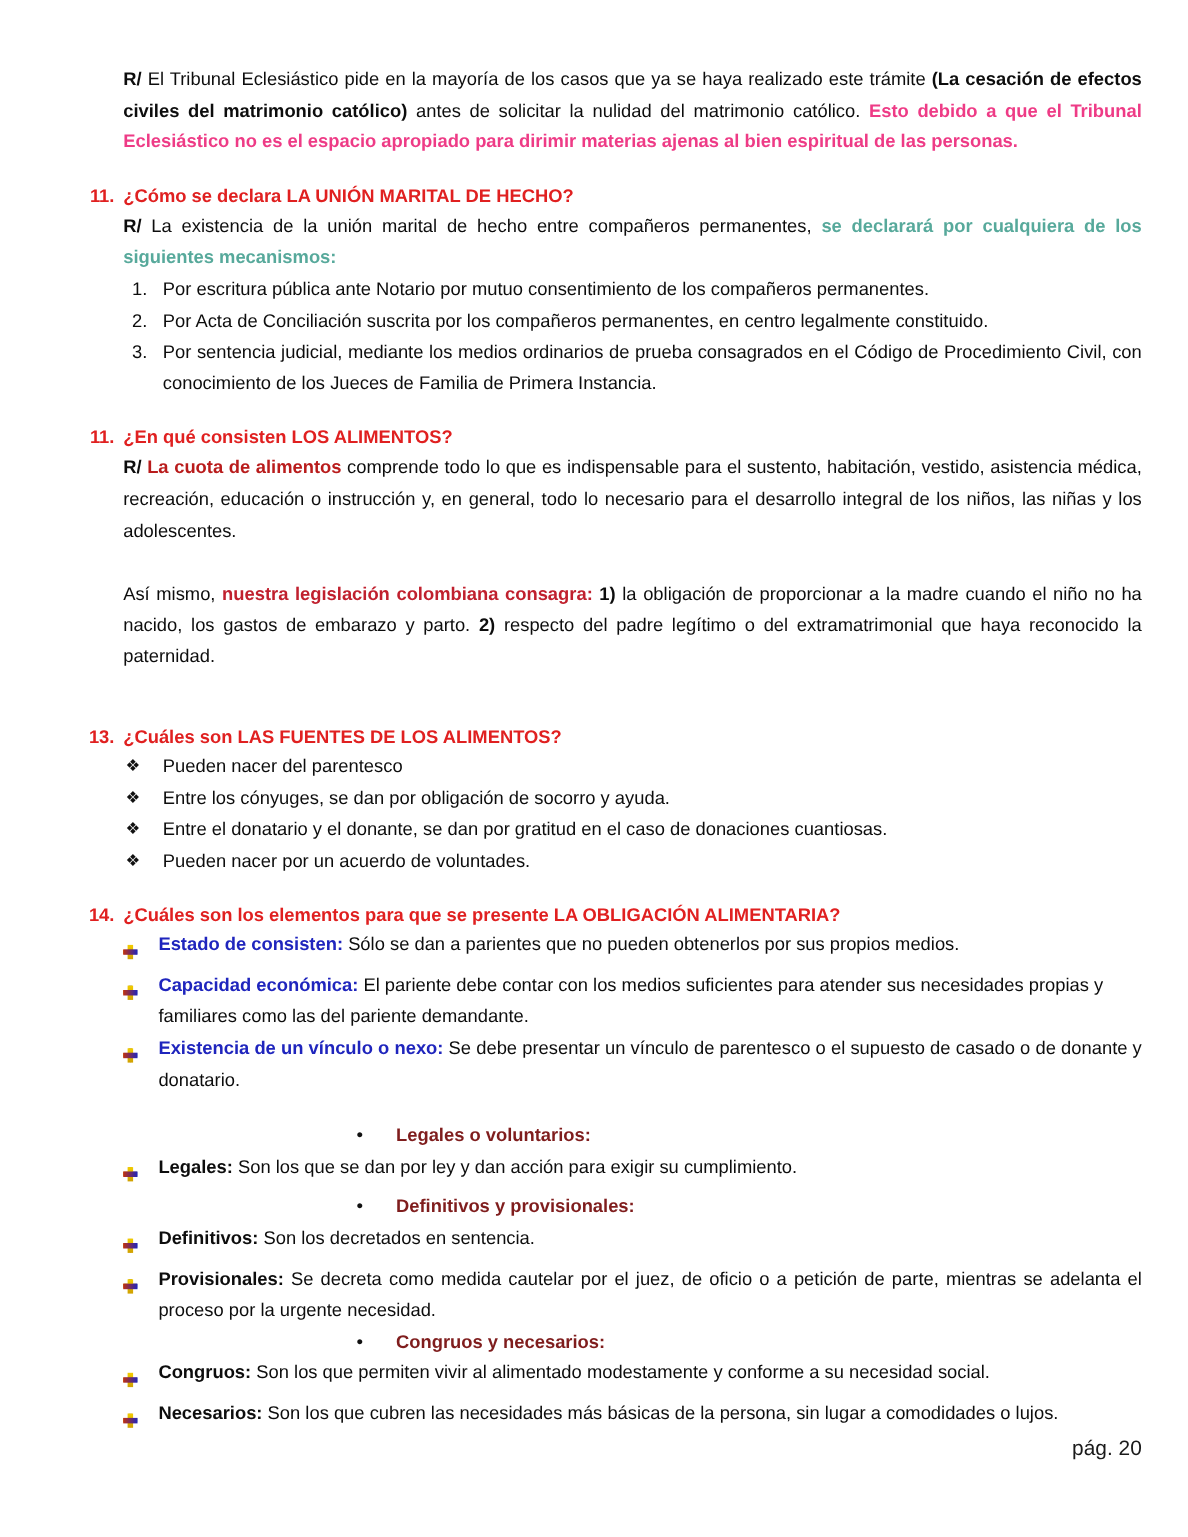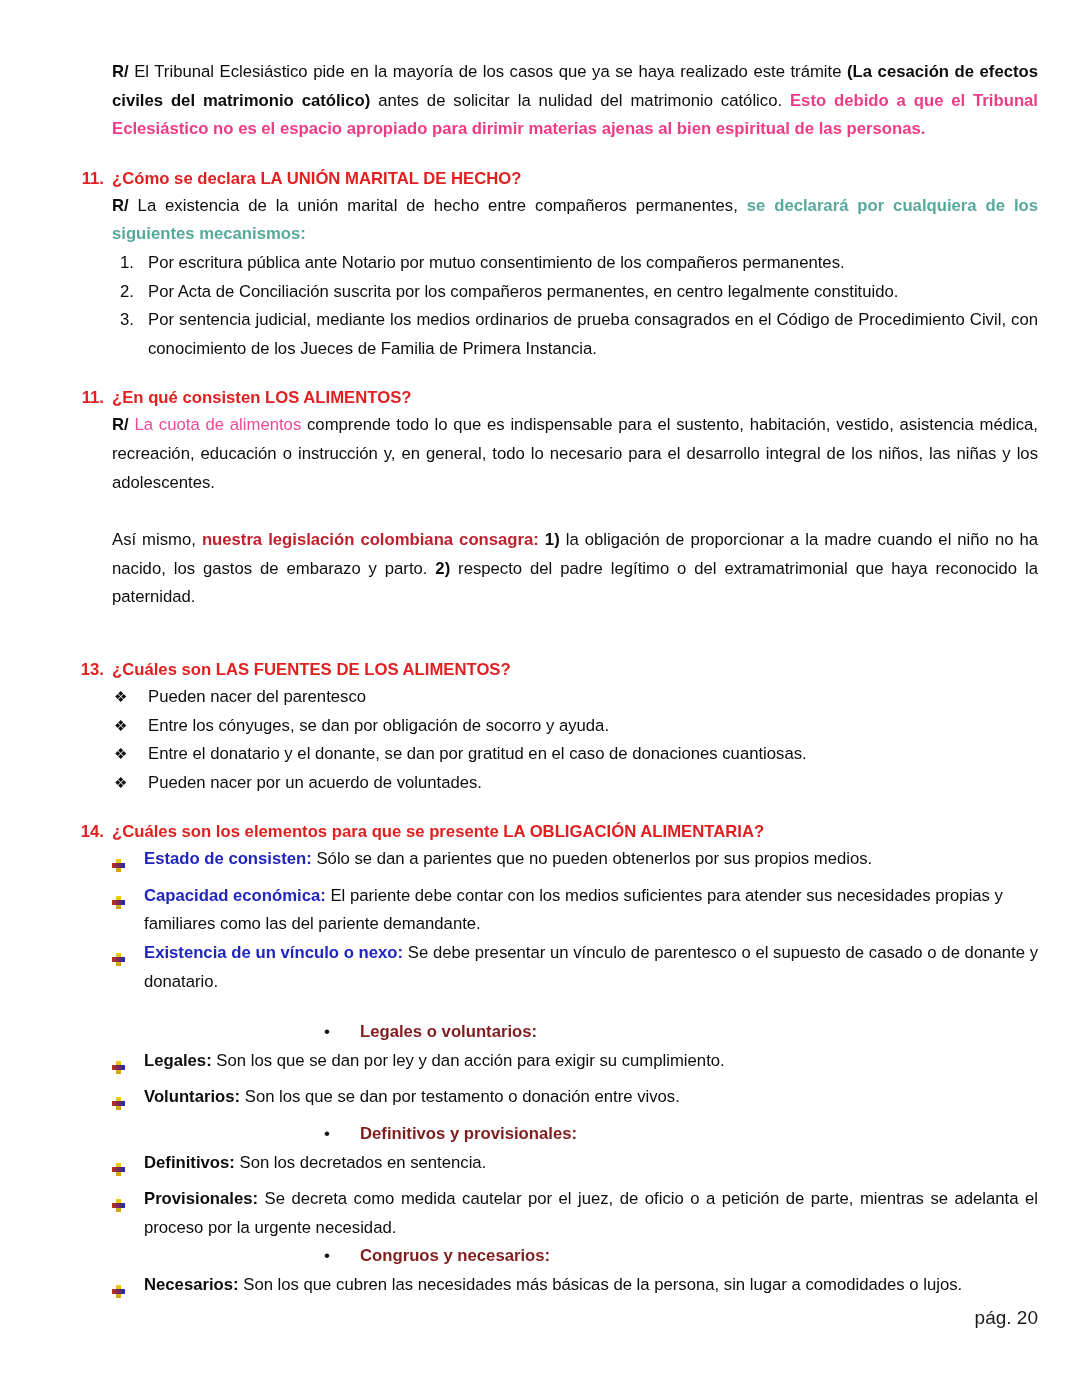--- a/index.html
+++ b/index.html
@@ -41,21 +41,21 @@
   .para {
     margin: 0 0 0 0;
     font-size: 16.7px;
     line-height: 28.6px;
     text-align: justify;
   }
   .nojust { text-align: left; }
 
   .b  { font-weight: bold; }
   .pink     { color: #ee3b86; font-weight: bold; }
-  .rose     { color: #ec4899; font-weight: normal; }
+  .rose     { color: #b91c1c; font-weight: bold; }
   .crimson  { color: #c0202e; font-weight: bold; }
   .teal     { color: #57a99b; font-weight: bold; }
   .green    { color: #7f1d1d; font-weight: bold; }
   .blue     { color: #1f25bd; font-weight: bold; }
 
   
   .qhead {
     display: flex;
     color: #e02020;
     font-weight: bold;
@@ -279,24 +279,20 @@
 
     <div class="subhead">
       <span class="mk">•</span>
       <span class="tx green">Legales o voluntarios:</span>
     </div>
     <ul class="alist">
       <li>
           <span class="mk"><span class="wing"><i></i><u></u></span></span>
           <span class="tx nj"><span class="b">Legales:</span><span> Son los que se dan por ley y dan acción para exigir su cumplimiento.</span></span>
         </li>
-      <li>
-          <span class="mk"><span class="wing"><i></i><u></u></span></span>
-          <span class="tx nj"><span class="b">Voluntarios:</span><span> Son los que se dan por testamento o donación entre vivos.</span></span>
-        </li>
     </ul>
 
     <div class="subhead">
       <span class="mk">•</span>
       <span class="tx green">Definitivos y provisionales:</span>
     </div>
     <ul class="alist">
       <li>
           <span class="mk"><span class="wing"><i></i><u></u></span></span>
           <span class="tx nj"><span class="b">Definitivos:</span><span> Son los decretados en sentencia.</span></span>
@@ -307,20 +303,24 @@
         </li>
     </ul>
 
     <div class="subhead">
       <span class="mk">•</span>
       <span class="tx green">Congruos y necesarios:</span>
     </div>
     <ul class="alist">
       <li>
           <span class="mk"><span class="wing"><i></i><u></u></span></span>
+          <span class="tx nj"><span class="b">Congruos:</span><span> Son los que permiten vivir al alimentado modestamente y conforme a su necesidad social.</span></span>
+        </li>
+      <li>
+          <span class="mk"><span class="wing"><i></i><u></u></span></span>
           <span class="tx nj"><span class="b">Necesarios:</span><span> Son los que cubren las necesidades más básicas de la persona, sin lugar a comodidades o lujos.</span></span>
         </li>
     </ul>
 
     <div class="gap-lg"></div>
     <div class="gap-sm"></div>
 
   </div>
 
   <div class="footer">pág. 20</div>

